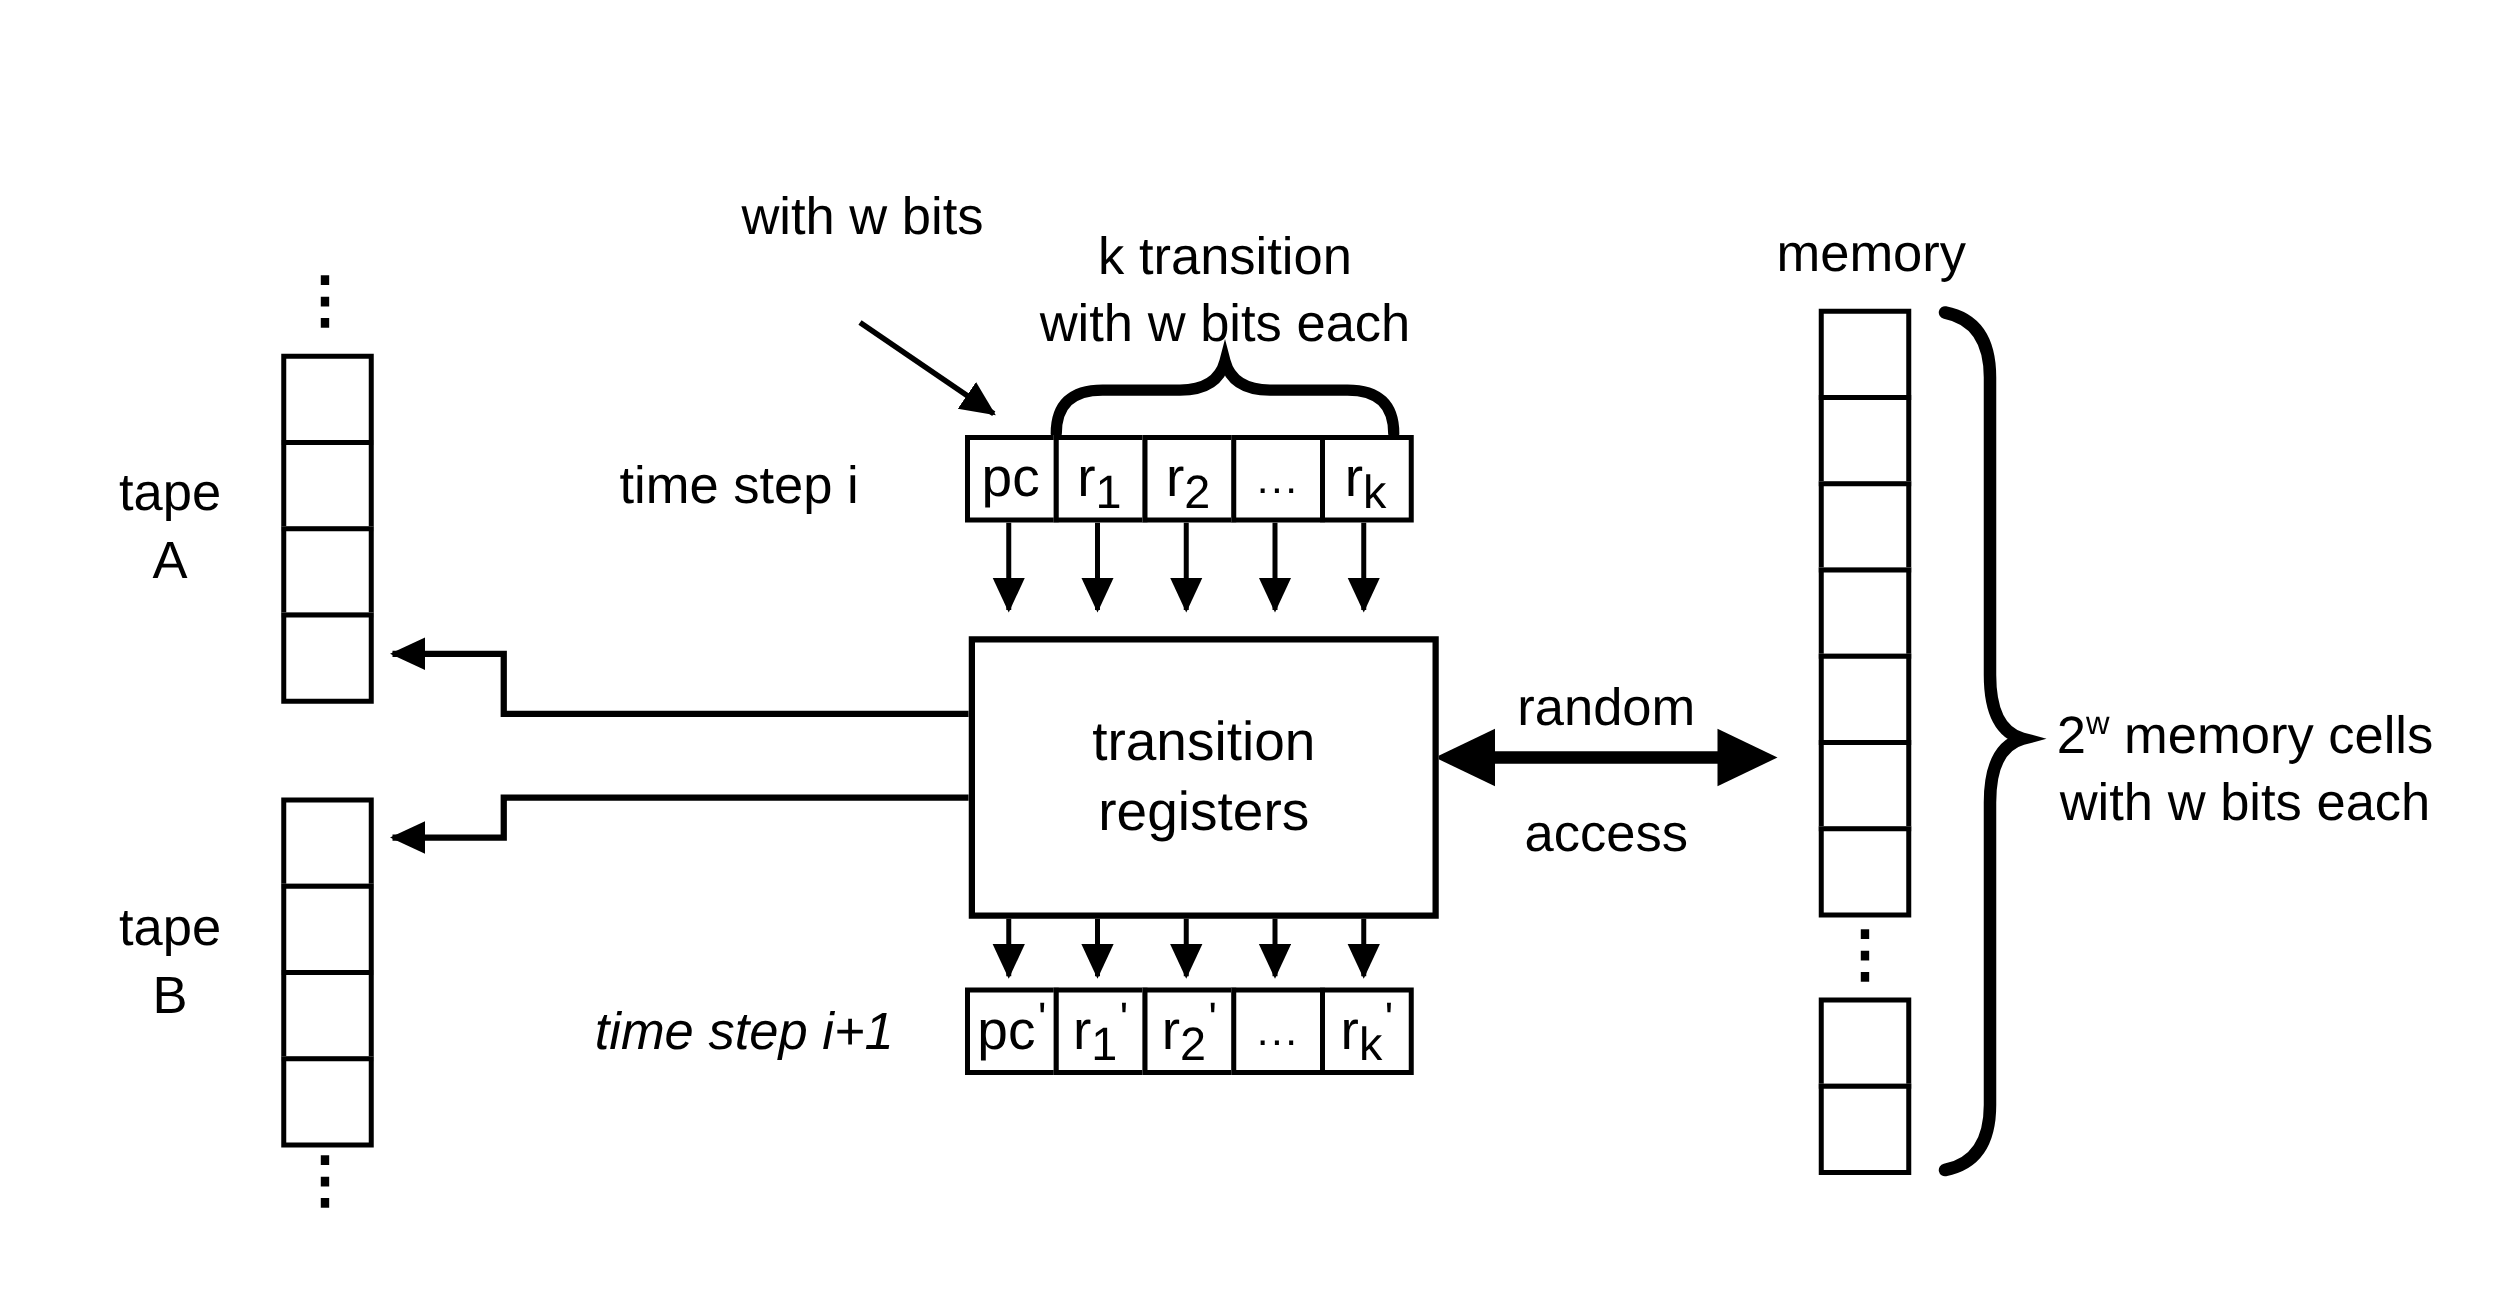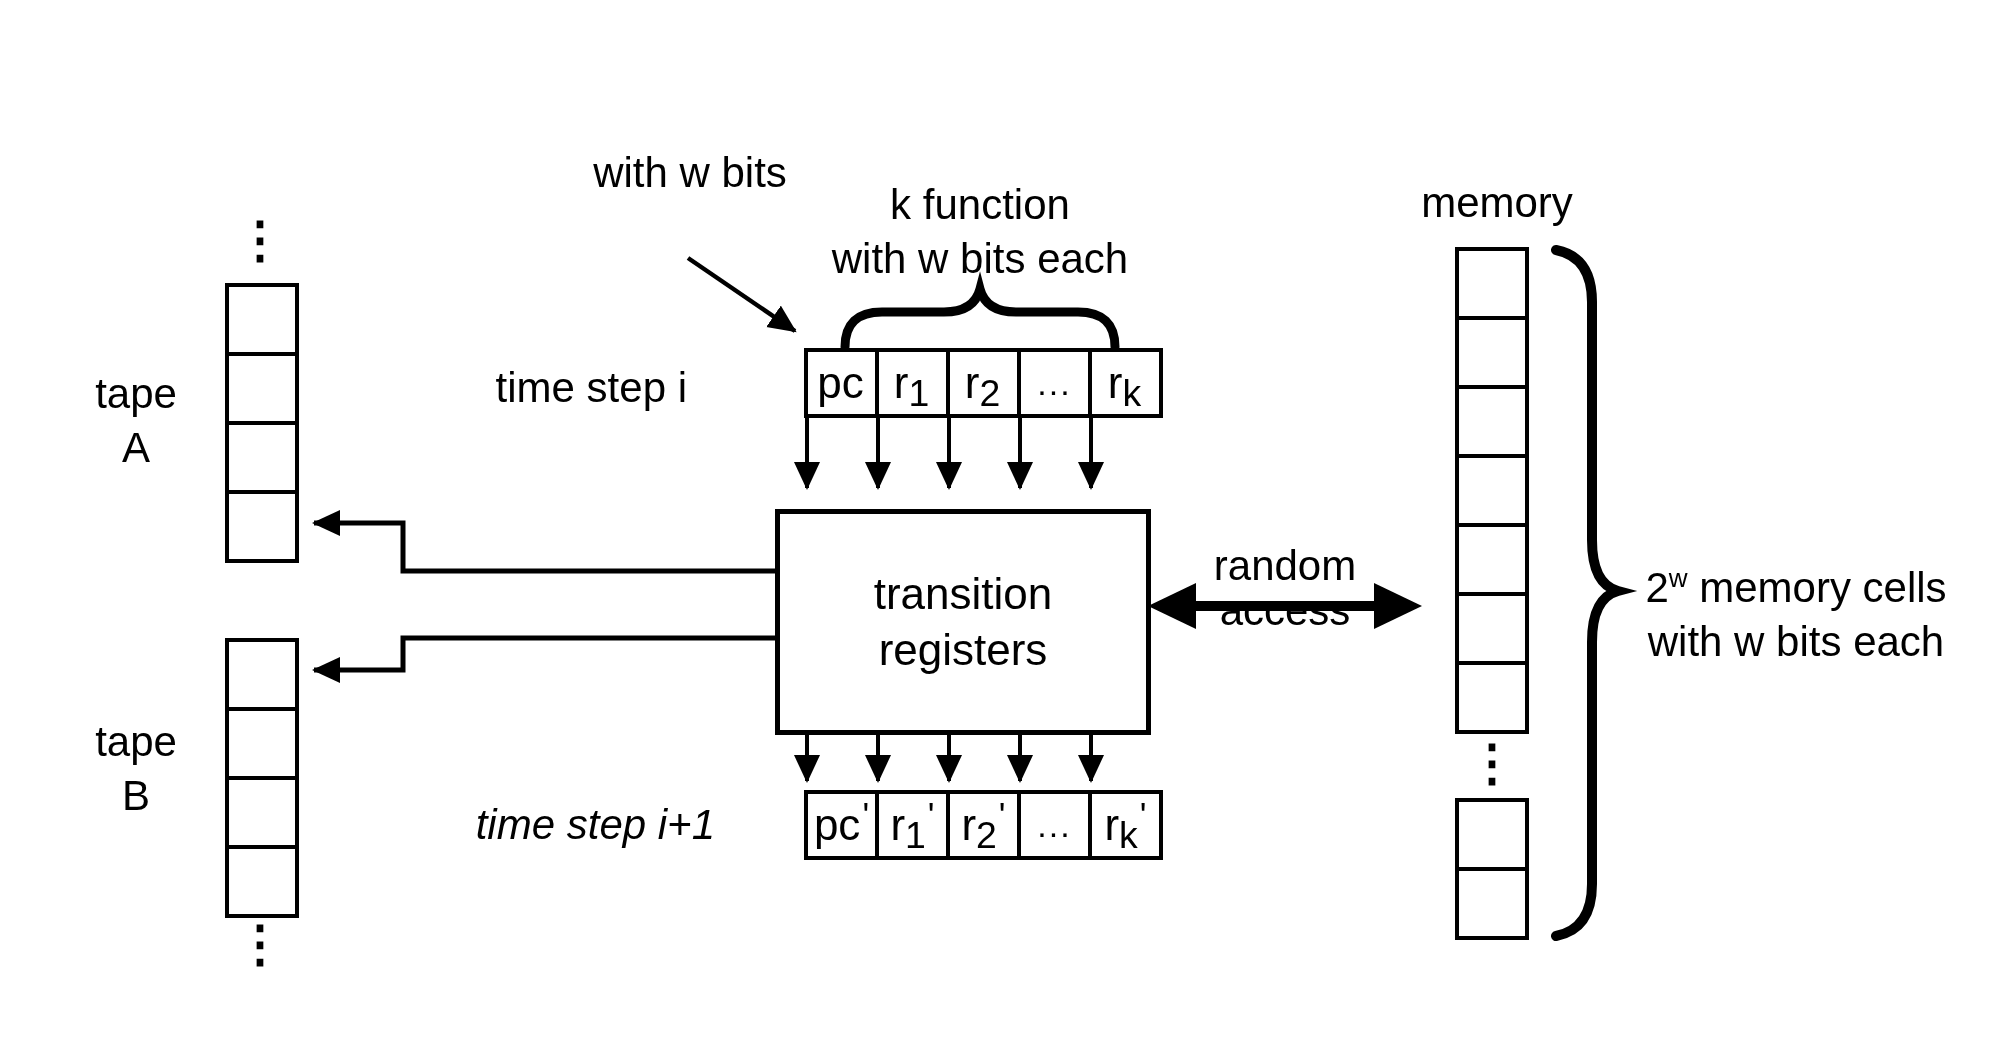--- a/index.html
+++ b/index.html
@@ -9,21 +9,21 @@
   }
   #diagram-svg { position:absolute; left:0; top:0; width:2003px; height:1041px; }
 
   .cell {
     position:absolute; box-sizing:border-box; background:#fff;
     border:4px solid #000;
   }
   .regcell {
     position:absolute; box-sizing:border-box; background:#fff;
     border:4px solid #000; display:flex; align-items:center; justify-content:center;
-    font-size:44px; line-height:1;margin-left:32px;
+    font-size:44px; line-height:1;
   }
   .regcell .base { position:relative; }
   .regcell .sub  { position:relative; top:0.28em; font-size:0.85em; }
   .regcell .prime{ position:relative; top:-0.30em; font-size:0.80em; margin-left:2px; }
   .regcell.dots  { font-size:34px; letter-spacing:2px; }
 
   .box-transition {
     position:absolute; left:775px; top:497px; width:376px; height:226px;
     box-sizing:border-box; border:5px solid #000; background:#fff;
     display:flex; flex-direction:column; align-items:center; justify-content:center;
@@ -99,21 +99,21 @@
   <div class="ellipsis" style="left:260px; top:944px;">⋮</div>
   <div class="lbl center" style="left:136px; top:715px;">
     <span class="line">tape</span>
     <span class="line">B</span>
   </div>
 
   <div class="lbl center" style="left:690px; top:146px;">
     <span class="line">with w bits</span>
   </div>
   <div class="lbl center" style="left:980px; top:178px;">
-    <span class="line">k function</span>
+    <span class="line">k transition</span>
     <span class="line">with w bits each</span>
   </div>
 
   <div class="lbl right" style="right:1316px; top:361px;">time step i</div>
 
   <div class="regcell" style="left:772px; top:348px; width:75px; height:70px;">
     <span class="base">pc</span>
       <span class="sub"></span>
       <span class="prime"></span>
   </div>
@@ -161,21 +161,21 @@
   <div class="regcell dots" style="left:985px; top:790px; width:75px; height:70px;">
     <span class="base">...</span>
   </div>
   <div class="regcell" style="left:1056px; top:790px; width:75px; height:70px;">
     <span class="base">r</span>
       <span class="sub">k</span>
       <span class="prime">'</span>
   </div>
 
   <div class="lbl center" style="left:1285px; top:539px;">random</div>
-  <div class="lbl center" style="left:1285px; top:584px;">access</div>
+  <div class="lbl center" style="left:1285px; top:640px;">access</div>
 
   <div class="lbl center" style="left:1497px; top:176px;">memory</div>
   <div class="cell" style="left:1455px; top:247px; width:74px; height:73px;"></div>
   <div class="cell" style="left:1455px; top:316px; width:74px; height:73px;"></div>
   <div class="cell" style="left:1455px; top:385px; width:74px; height:73px;"></div>
   <div class="cell" style="left:1455px; top:454px; width:74px; height:73px;"></div>
   <div class="cell" style="left:1455px; top:523px; width:74px; height:73px;"></div>
   <div class="cell" style="left:1455px; top:592px; width:74px; height:73px;"></div>
   <div class="cell" style="left:1455px; top:661px; width:74px; height:73px;"></div>
   <div class="ellipsis" style="left:1492px; top:763px;">⋮</div>

